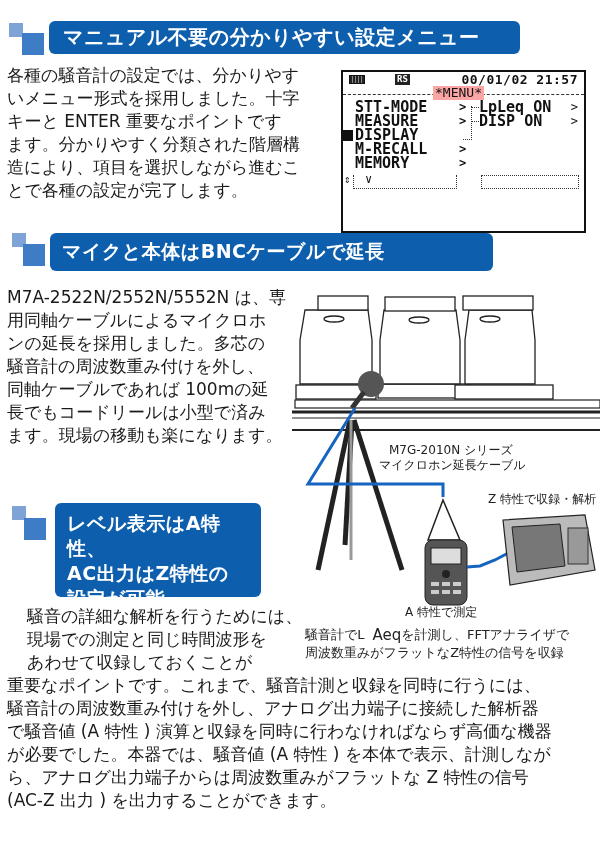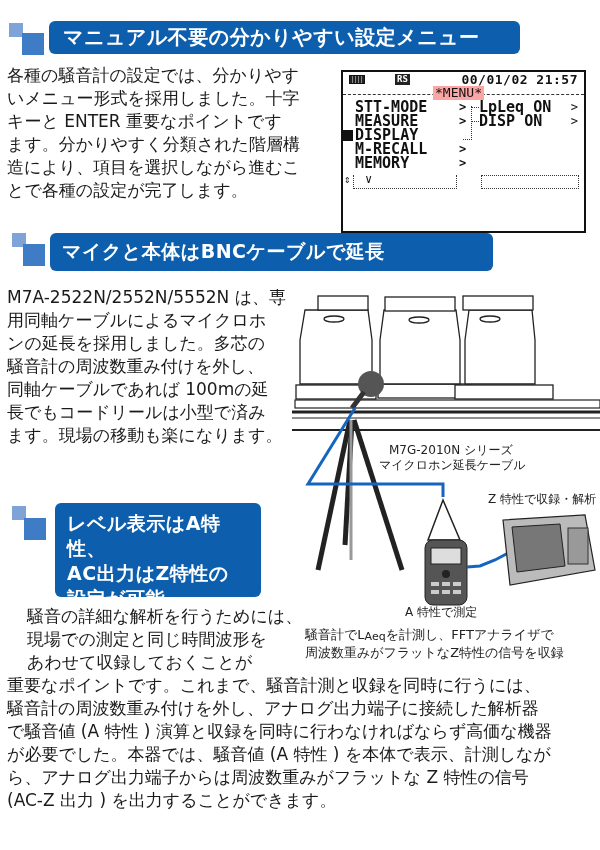--- a/index.html
+++ b/index.html
@@ -42,21 +42,21 @@
     .lcd-dots-h3 { position: absolute; left: 120px; top: 67px; width: 9px; border-top: 1.5px dotted #333; }
     .lcd-bottom-l { position: absolute; left: 10px; top: 103px; width: 104px; height: 14px; border: 1.5px dotted #333; border-top: none; }
     .lcd-bottom-r { position: absolute; left: 138px; top: 103px; width: 98px; height: 14px; border: 1.5px dotted #333; }
     .lcd-updown { position: absolute; left: 1px; top: 101px; font-size: 11px; }
     .lcd-chev { position: absolute; left: 22px; top: 100px; font-size: 12px; }
 
     
     .illus { position: absolute; left: 0; top: 0; width: 600px; height: 850px; pointer-events: none; }
     .caption { position: absolute; font-size: 12px; color: #222; white-space: nowrap; }
     .caption-bold { position: absolute; font-size: 13px; color: #222; line-height: 18px; white-space: nowrap; }
-    .caption-bold sub { font-size: 11px; vertical-align: -1px; }
+    .caption-bold sub { font-size: 15px; vertical-align: -1px; margin-left: 8px; }
   </style>
 </head>
 <body>
 
 <div class="banner-wrap">
   <div class="sq-small" style="left:9px;top:23px;"></div>
   <div class="sq-big" style="left:22px;top:33px;"></div>
   <div class="banner" style="left:49px;top:21px;width:471px;height:33px;font-size:20px;padding-left:14px;">マニュアル不要の分かりやすい設定メニュー</div>
 </div>
 

